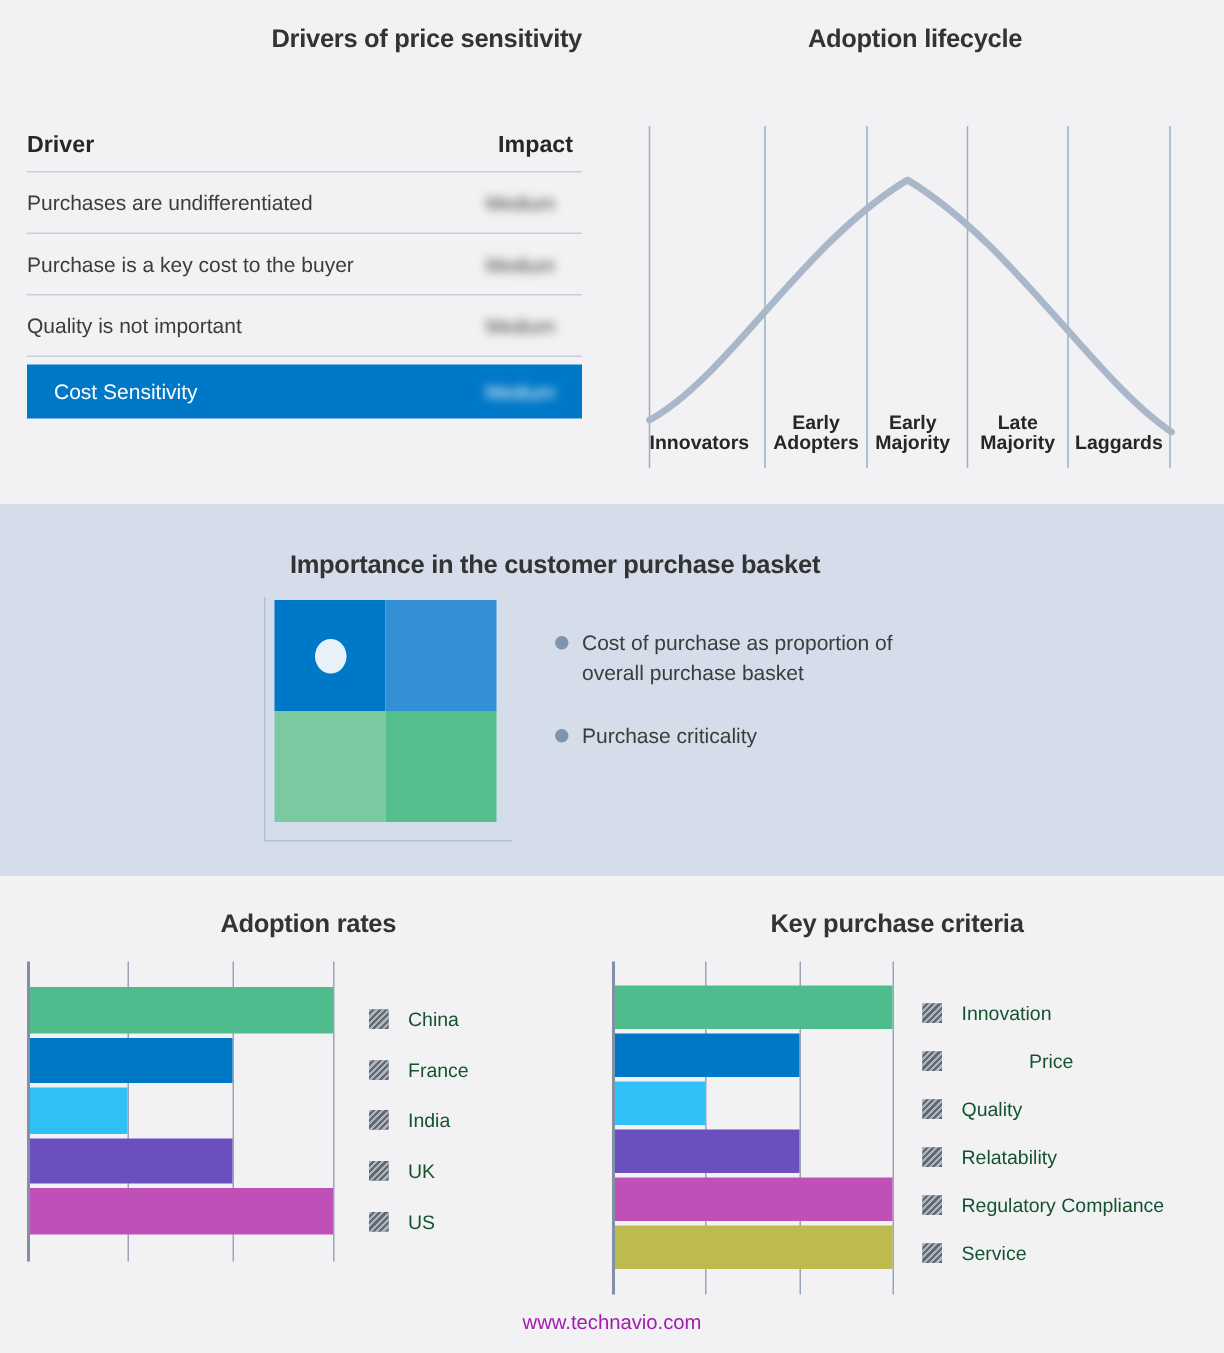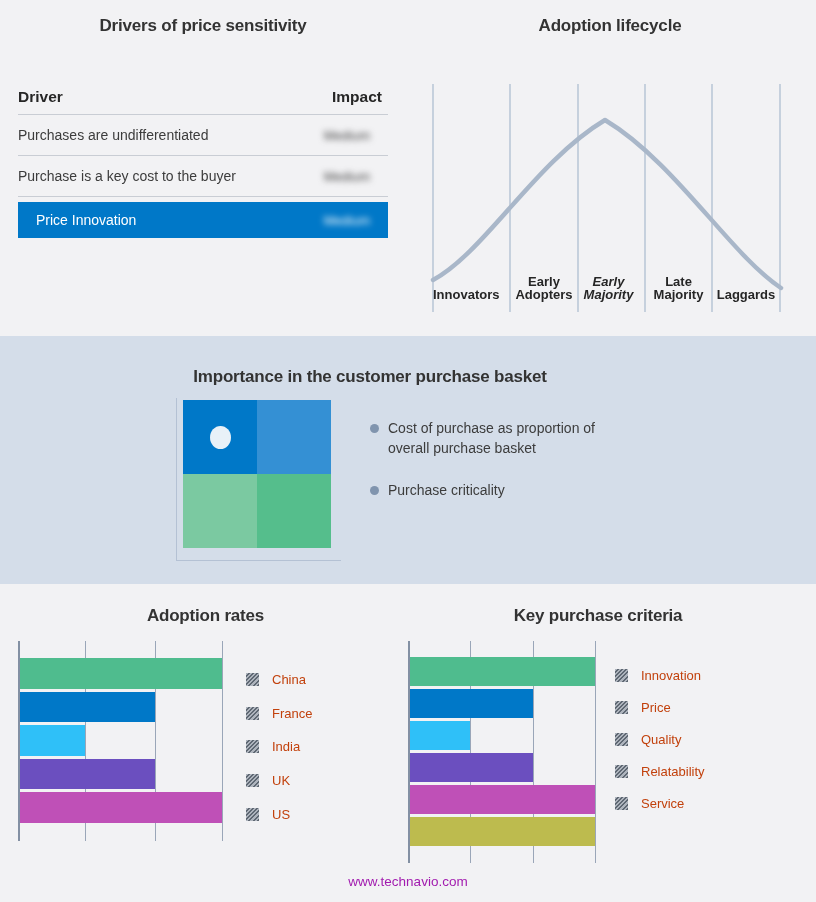--- a/index.html
+++ b/index.html
@@ -77,54 +77,58 @@
   .bc-axis { position:absolute; left:0; top:0; width:2px; background:#8390a3; }
   .bc-bar { position:absolute; }
   .bc-legend { position:absolute; }
   .bcl-item { display:flex; align-items:center; }
   .bcl-swatch {
     width:13px; height:13px; margin-right:13px; flex:0 0 auto;
     background-color:#6b7380;
     background-image: repeating-linear-gradient(135deg,
         #aeb4bd 0px, #aeb4bd 1.5px, #5f6873 1.5px, #5f6873 3px);
   }
-  .bcl-label { font-size:13px; color:#c2410c; white-space:nowrap; }
+  .bcl-label { font-size:13px; color:#14532d; white-space:nowrap; }
 
   
   #footer { position:absolute; left:0; top:874px; width:816px; text-align:center;
             font-size:13.5px; color:#a21caf; }
 </style>
 </head>
 <body>
 
 <div class="page">
 
   <div class="band-top"></div>
   <div class="band-middle"></div>
   <div class="band-bottom"></div>
 
-  <div class="panel-title" style="left:18px; top:16px; width:370px;">Drivers of price sensitivity</div>
+  <div class="panel-title" style="left:18px; top:16px; width:370px;text-align:right;">Drivers of price sensitivity</div>
 
   <div id="drivers-table">
     <div class="dt-head">
       <span class="dt-h-driver">Driver</span>
       <span class="dt-h-impact">Impact</span>
     </div>
 
     <div class="dt-row">
       <span class="dt-driver">Purchases are undifferentiated</span>
       <span class="dt-impact">Medium</span>
     </div>
     <div class="dt-row">
       <span class="dt-driver">Purchase is a key cost to the buyer</span>
       <span class="dt-impact">Medium</span>
     </div>
+    <div class="dt-row">
+      <span class="dt-driver">Quality is not important</span>
+      <span class="dt-impact">Medium</span>
+    </div>
 
     <div class="dt-row-highlight">
-      <span class="dt-driver">Price Innovation</span>
+      <span class="dt-driver">Cost Sensitivity</span>
       <span class="dt-impact">Medium</span>
     </div>
   </div>
 
   <div class="panel-title" style="left:425px; top:16px; width:370px;">Adoption lifecycle</div>
 
   <div id="lifecycle-chart">
     <svg width="370" height="232">
       <g>
         <line x1="8" y1="2" x2="8" y2="230" stroke="#9aafc6" stroke-width="1"></line>
@@ -132,21 +136,21 @@
         <line x1="153" y1="2" x2="153" y2="230" stroke="#9aafc6" stroke-width="1"></line>
         <line x1="220" y1="2" x2="220" y2="230" stroke="#9aafc6" stroke-width="1"></line>
         <line x1="287" y1="2" x2="287" y2="230" stroke="#9aafc6" stroke-width="1"></line>
         <line x1="355" y1="2" x2="355" y2="230" stroke="#9aafc6" stroke-width="1"></line>
       </g>
       <path d="M 8 198 C 60 170, 110 80, 180 38 C 250 80, 305 172, 356 206" fill="none" stroke="#a9b7c9" stroke-width="4.5" stroke-linecap="round" stroke-linejoin="round"></path>
     </svg>
     <div class="lc-labels">
       <div class="lc-seg" style="left:8px;   width:66px;">Innovators</div>
       <div class="lc-seg" style="left:85px;  width:68px;">Early Adopters</div>
-      <div class="lc-seg" style="left:153px; width:61px;font-style:italic;">Early Majority</div>
+      <div class="lc-seg" style="left:153px; width:61px;">Early Majority</div>
       <div class="lc-seg" style="left:220px; width:67px;">Late Majority</div>
       <div class="lc-seg" style="left:287px; width:68px;">Laggards</div>
     </div>
   </div>
 
   <div class="panel-title" style="left:0; top:356px; width:740px;margin-top:11px;">Importance in the customer purchase basket</div>
 
   <div class="q-axis-v"></div>
   <div class="q-axis-h"></div>
 
@@ -219,34 +223,38 @@
         <div class="bc-bar" style="left: 2px; top: 80px; width: 59.71px; height: 29px; background: rgb(47, 192, 248);"></div>
         <div class="bc-bar" style="left: 2px; top: 112px; width: 123.29px; height: 29px; background: rgb(107, 79, 191);"></div>
         <div class="bc-bar" style="left: 2px; top: 144px; width: 185px; height: 29px; background: rgb(191, 80, 183);"></div>
         <div class="bc-bar" style="left: 2px; top: 176px; width: 185px; height: 29px; background: rgb(189, 187, 78);"></div>
       </div>
     <div class="bc-legend" id="legend-key-criteria" style="left:207px; top:18px;">
         <div class="bcl-item" style="height: 32px;">
           <div class="bcl-swatch"></div>
           <div class="bcl-label">Innovation</div>
         </div>
-        <div class="bcl-item" style="height: 32px;">
+        <div class="bcl-item" style="height: 32px; gap: 45px;">
           <div class="bcl-swatch"></div>
           <div class="bcl-label">Price</div>
         </div>
         <div class="bcl-item" style="height: 32px;">
           <div class="bcl-swatch"></div>
           <div class="bcl-label">Quality</div>
         </div>
         <div class="bcl-item" style="height: 32px;">
           <div class="bcl-swatch"></div>
           <div class="bcl-label">Relatability</div>
         </div>
         <div class="bcl-item" style="height: 32px;">
           <div class="bcl-swatch"></div>
+          <div class="bcl-label">Regulatory Compliance</div>
+        </div>
+        <div class="bcl-item" style="height: 32px;">
+          <div class="bcl-swatch"></div>
           <div class="bcl-label">Service</div>
         </div>
       </div>
   </div>
 
   <div id="footer">www.technavio.com</div>
 
 </div>
 
 </body></html>

